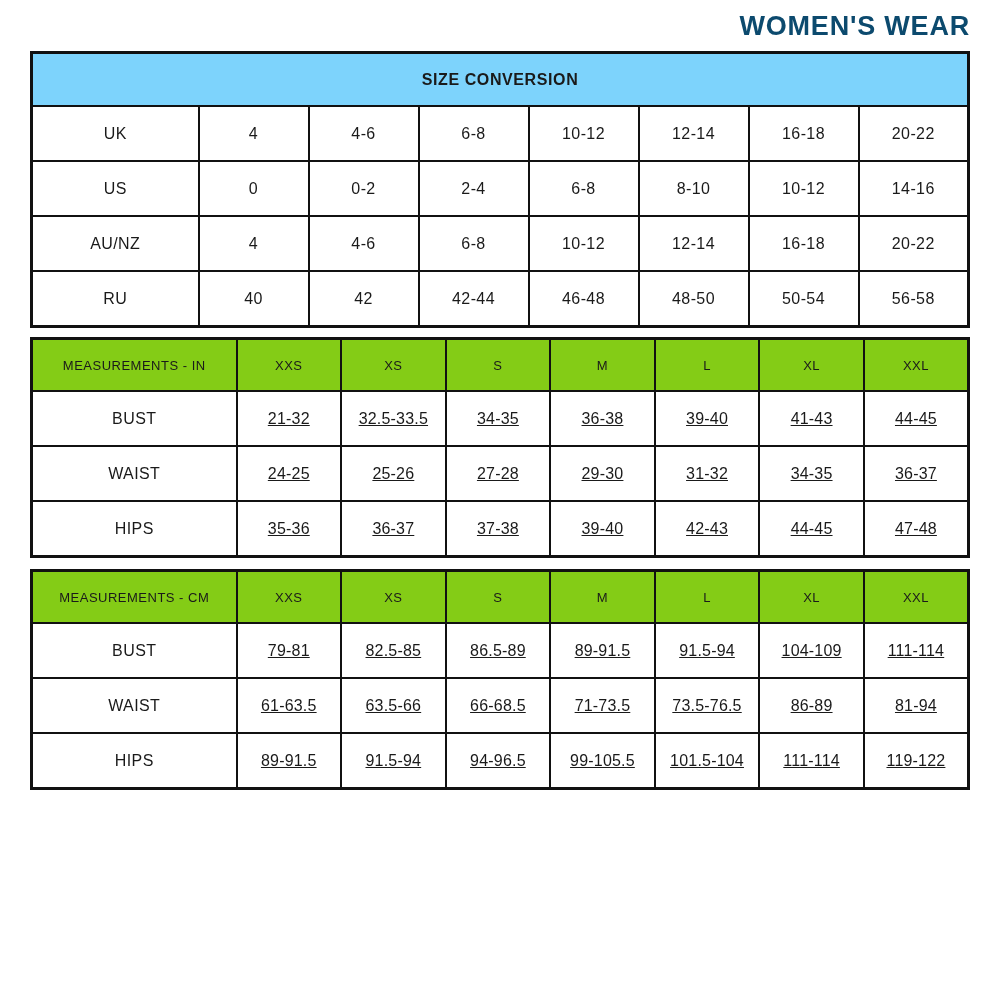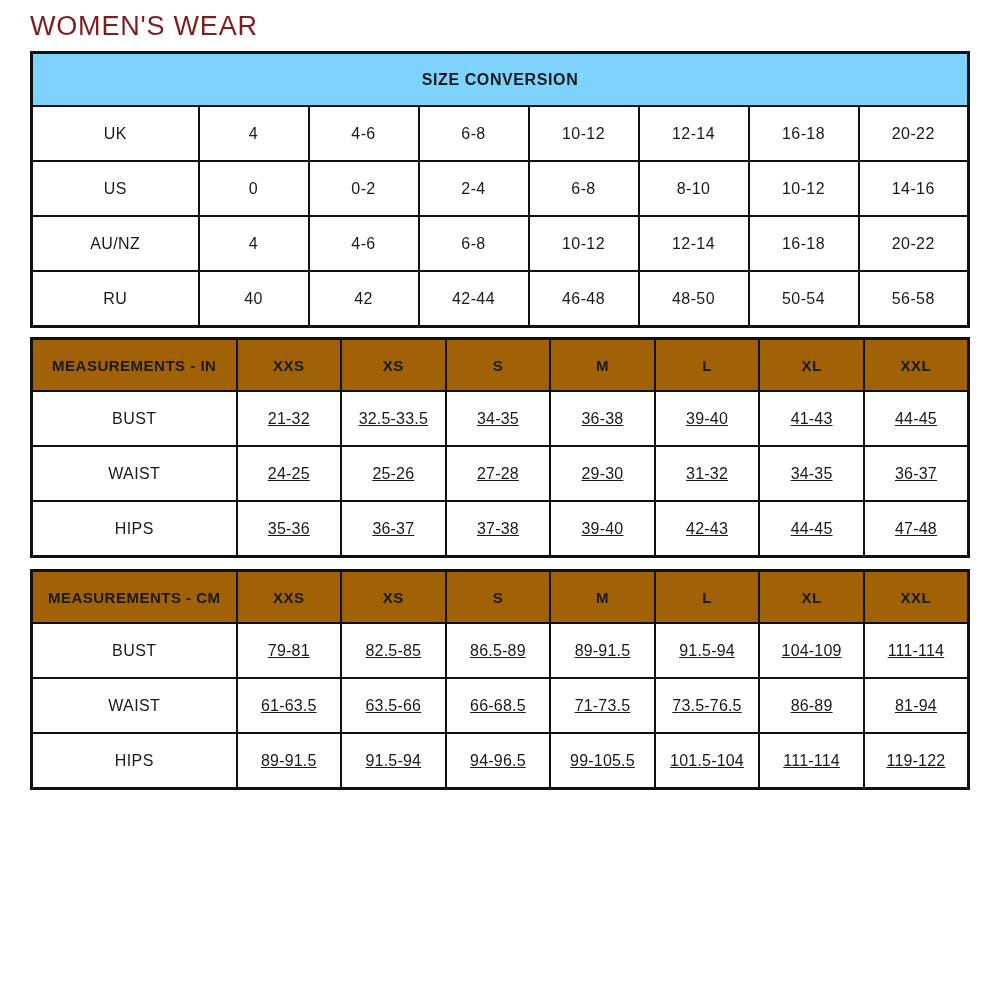--- a/index.html
+++ b/index.html
@@ -4,27 +4,27 @@
 <style>
   html,body{margin:0;padding:0;background:#ffffff;}
   body{
     width:1000px;height:1000px;
     font-family:"Liberation Sans",sans-serif;
     color:#1a1a1a;
     -webkit-font-smoothing:antialiased;
   }
   .page{padding:0 30px;}
   .page-title{
-    text-align:left;
+    text-align:right;
     font-size:27px;
-    font-weight:400;
+    font-weight:700;
     letter-spacing:0.8px;
     margin:0;
     padding:11px 0 9px 0;
-    color:#7f1d1d;
+    color:#0c4a6e;
   }
   table{
     border-collapse:collapse;
     width:940px;
     table-layout:fixed;
     background:#fff;
   }
   table, td{border:2px solid #111;}
   table{border-width:3px;}
   td{
@@ -43,23 +43,23 @@
     font-size:16px;
     letter-spacing:0.6px;
   }
   .t1 .cols-row td{height:53px;}
   .t1 .data-row td{height:53px;}
   
   .t2{margin-top:9px;}
   .t3{margin-top:11px;}
   .t2 .head-row td, .t3 .head-row td{
     height:50px;
-    background:#a16207;
-    font-weight:700;
-    font-size:15px;
+    background:#84cc16;
+    font-weight:400;
+    font-size:13px;
     letter-spacing:0.5px;
   }
   .t2 .data-row td, .t3 .data-row td{height:53px;}
   .t2 .data-row td.val, .t3 .data-row td.val{
     font-size:16px;
     letter-spacing:0.2px;
     font-weight:500;
     text-decoration:underline;
   }
 </style>

